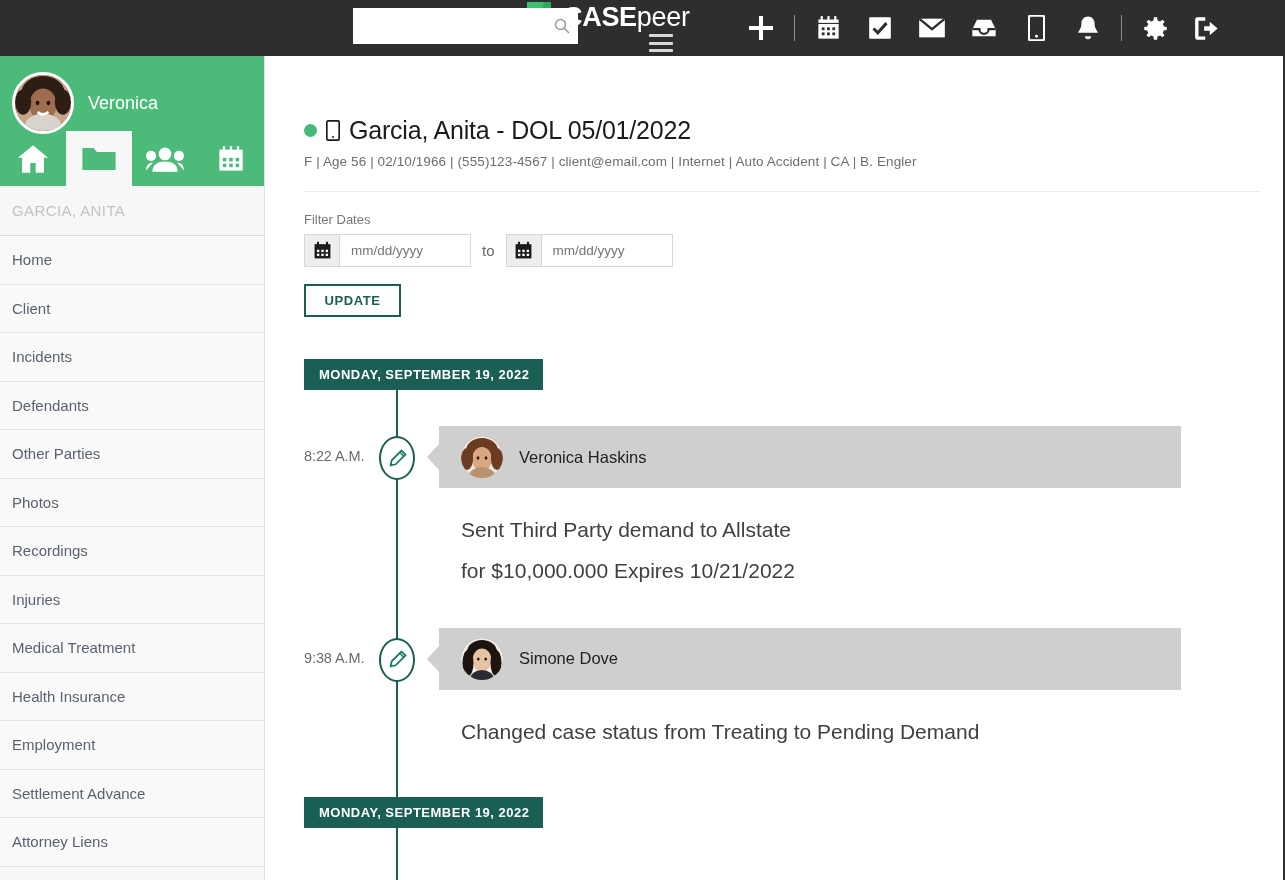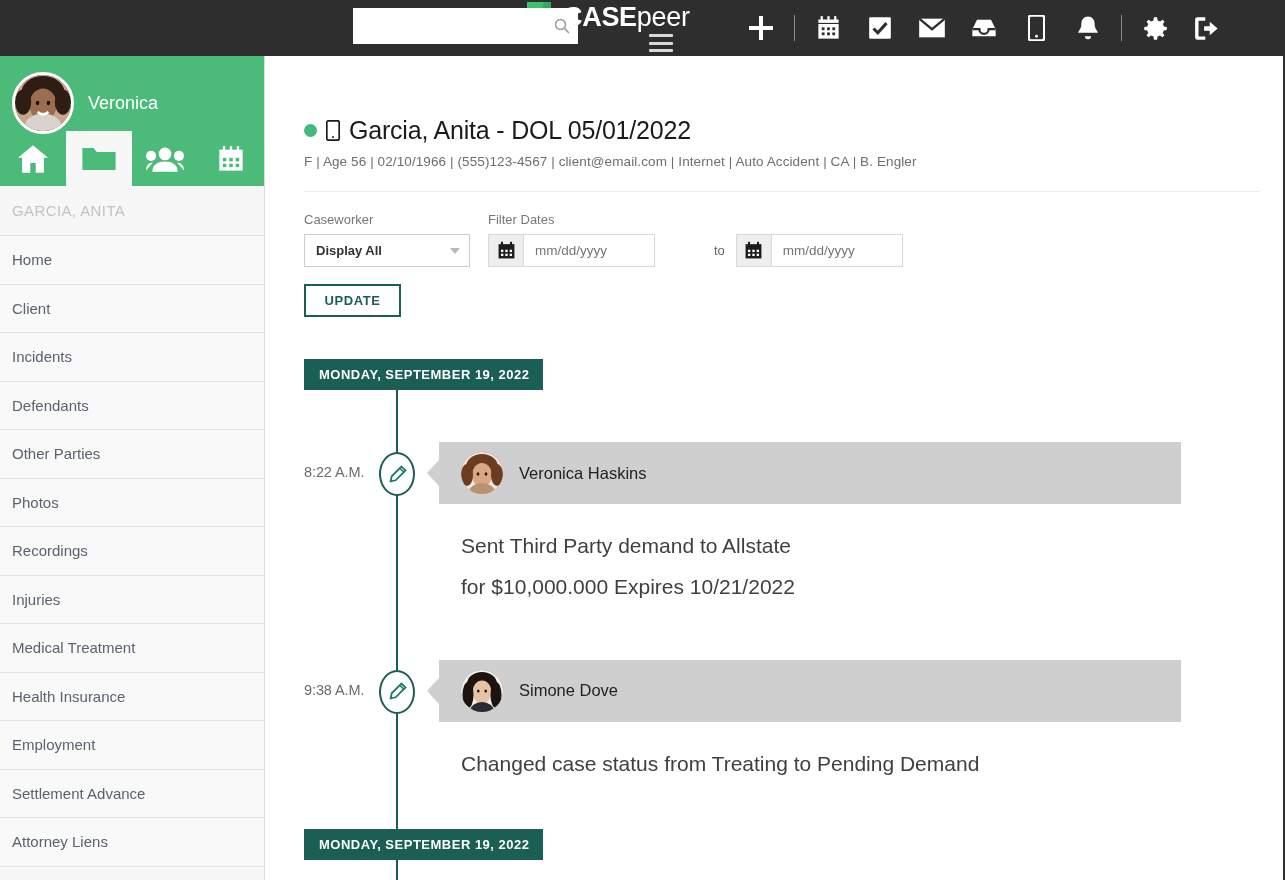--- a/index.html
+++ b/index.html
@@ -98,36 +98,36 @@
   }
   .select span { font-size:13px; font-weight:700; color:#333; }
   .caret { width:0; height:0; border-left:5px solid transparent;
            border-right:5px solid transparent; border-top:6px solid #b9b9b9; }
   .dates { display:flex; align-items:center; gap:11px; }
   .datefield { display:flex; height:33px; border:1px solid #d8d8d8; background:#fff; }
   .dbtn { width:35px; display:flex; align-items:center; justify-content:center;
           background:#eee; border-right:1px solid #d8d8d8; cursor:pointer; }
   .dinput { width:130px; border:none; outline:none; padding-left:11px;
             font-size:13.5px; color:#aaa; font-family:"Liberation Sans", sans-serif; }
-  .to-lbl { font-size:13px; color:#666;margin-left:48px; }
+  .to-lbl { font-size:15px; color:#666; }
   .btn-update {
     margin-top:17px; width:97px; height:33px; border:2px solid #1a5e54;
     background:#fff; color:#1a5e54; font-size:13px; font-weight:700;
     letter-spacing:0.6px; cursor:pointer; font-family:"Liberation Sans", sans-serif;text-align:center;
   }
 
   
   .timeline { position:relative; margin-top:42px; }
   .tl-line { position:absolute; left:92px; top:18px; bottom:-60px; width:2px; background:#1a5e54; }
   .date-banner {
     display:inline-block; background:#1a5e54; color:#fff; font-size:13px;
     font-weight:700; letter-spacing:0.5px; padding:8px 14px 8px 15px;
     position:relative; z-index:2;
   }
-  .entry { position:relative; margin-top:52px; }
+  .entry { position:relative; margin-top:36px; }
   .entry-row { display:flex; align-items:flex-start; }
   .entry-time { width:76px; font-size:14.5px; color:#6b6b6b; padding-top:22px;
                 text-align:left; letter-spacing:-0.1px; }
   .marker {
     position:relative; z-index:2; width:36px; height:44px; flex:0 0 36px;
     border:2px solid #1a5e54; border-radius:50%; background:#fff;
     display:flex; align-items:center; justify-content:center; margin-top:10px;
     margin-left:-1px; cursor:pointer;
   }
   .bubble-wrap { position:relative; flex:1; margin-left:12px; }
@@ -364,27 +364,20 @@
         </span>
         <h1>Garcia, Anita - DOL 05/01/2022</h1>
       </div>
 
       <div class="case-meta">F | Age 56 | 02/10/1966 | (555)123-4567 | client@email.com | Internet | Auto Accident | CA | B. Engler</div>
 
       <div class="hr"></div>
 
       
       <div class="filters">
-        <div class="fgroup">
-          <span class="flabel">Caseworker</span>
-          <div class="select">
-            <span>Display All</span>
-            <span class="caret"></span>
-          </div>
-        </div>
         <div class="fgroup">
           <span class="flabel">Filter Dates</span>
           <div class="dates">
             <div class="datefield">
               <span class="dbtn">
                 <svg width="19" height="19" viewBox="0 0 24 24">
                     <rect x="2" y="4" width="20" height="18" fill="#1b1b1b"></rect>
                     <rect x="5" y="1" width="2.6" height="4.5" fill="#1b1b1b"></rect>
                     <rect x="16.4" y="1" width="2.6" height="4.5" fill="#1b1b1b"></rect>
                     <rect x="5" y="11" width="3" height="3" fill="#fff"></rect>

